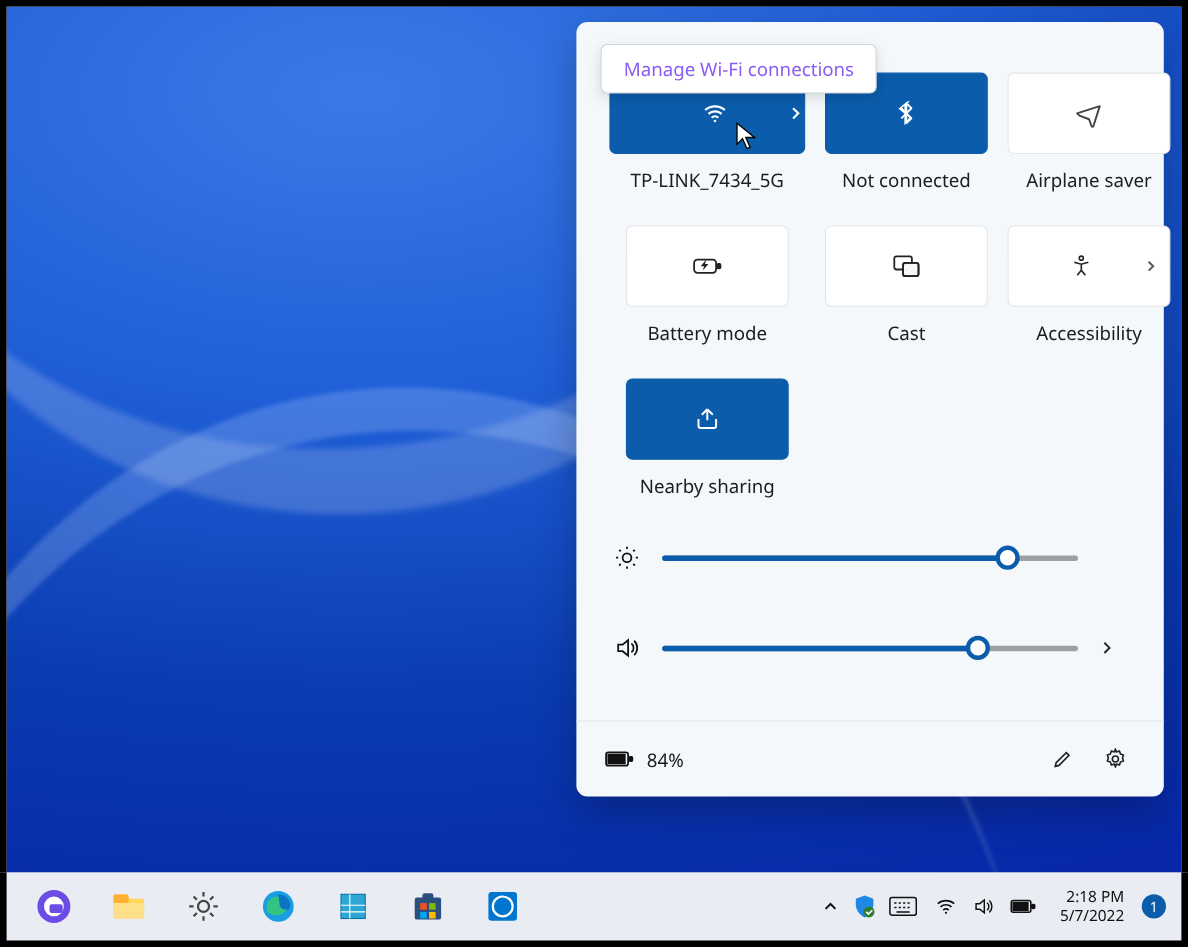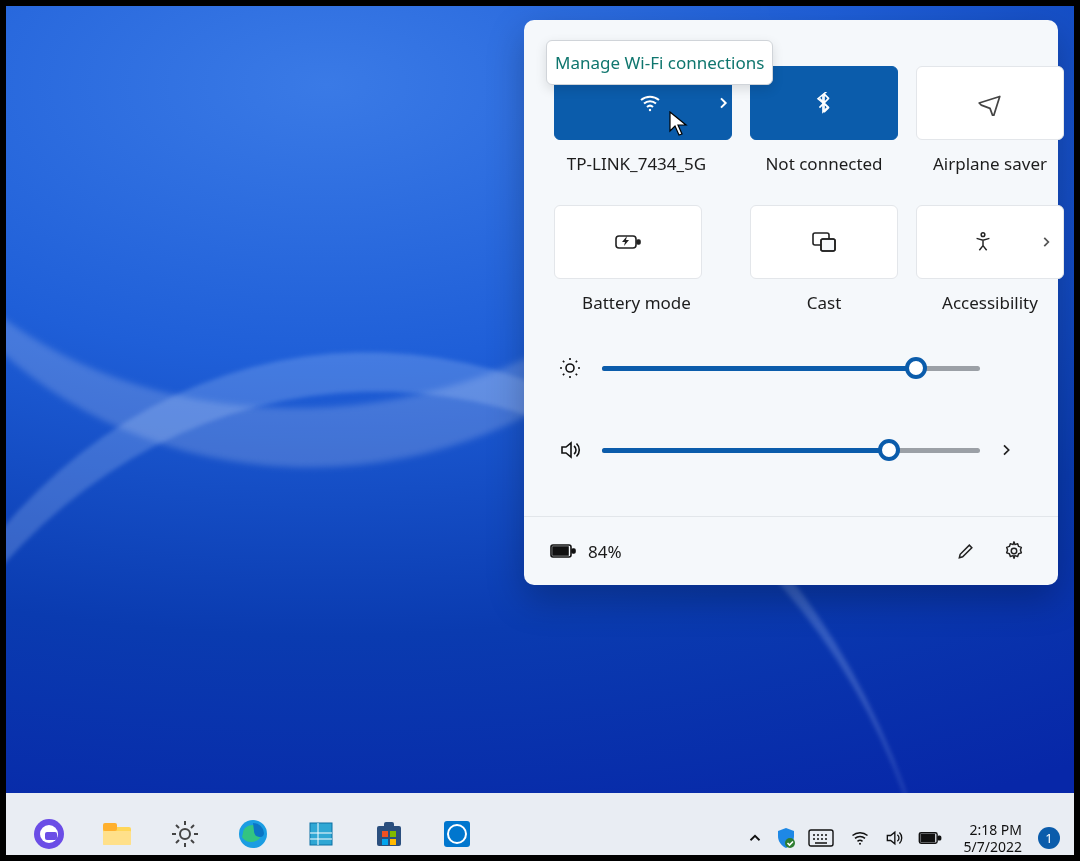--- a/index.html
+++ b/index.html
@@ -4,44 +4,44 @@
 <style>
 html,body{margin:0;padding:0;width:1080px;height:861px;font-family:"Segoe UI",system-ui,sans-serif;overflow:hidden;background:#000}
 #outer-frame{width:1080px;height:861px;background:#fff;display:flex;flex-direction:column}
 #desktop{flex:1;position:relative;background:radial-gradient(ellipse 140% 100% at 30% 10%,#3a7ae6 0%,#1f5fd8 35%,#0a3bb0 70%,#0727a8 100%);overflow:hidden;border:6px solid #000;border-bottom:none}
 
 #desktop::before{content:"";position:absolute;left:-120px;top:0;width:900px;height:400px;border-bottom:60px solid rgba(255,255,255,.18);border-radius:0 0 55% 55%/0 0 100% 100%;transform:rotate(-6deg);filter:blur(3px)}
 #desktop::after{content:"";position:absolute;left:-200px;bottom:-300px;width:1100px;height:700px;border-top:40px solid rgba(200,225,255,.22);border-radius:55% 55% 0 0/100% 100% 0 0;transform:rotate(-8deg);filter:blur(2px)}
 
 #panel{position:absolute;right:16px;top:14px;width:534px;background:#f5f8fb;border-radius:10px;box-shadow:0 14px 36px rgba(0,0,0,.25);display:flex;flex-direction:column;z-index:5}
 #grid{display:grid;grid-template-columns:repeat(3,1fr);column-gap:18px;row-gap:30px;padding:46px 30px 10px 30px}
-.cell{display:flex;flex-direction:column;gap:12px}
+.cell{display:flex;flex-direction:column;align-items:center;gap:12px}
 .tile{position:relative;width:146px;height:72px;border-radius:6px;display:flex;align-items:center;justify-content:center;background:#fff;border:1px solid #e3e6ea;color:#222;cursor:pointer}
 .tile.active{background:#0b5cab;border-color:#0b5cab;color:#fff}
 .tile .main-ic{flex:1;display:flex;align-items:center;justify-content:center}
 .tlabel{font-size:17px;color:#1d1d1d;text-align:center;max-width:165px}
 .chev{position:absolute;right:10px;top:50%;transform:translateY(-50%);color:#333}
 
 #sliders{padding:32px 34px 6px 34px;display:flex;flex-direction:column;gap:58px}
 .srow{display:flex;align-items:center;gap:18px}
 .sicon{width:26px;color:#111;flex-shrink:0}
 .track{flex:1;height:5px;background:#9ba0a6;border-radius:3px;position:relative}
 .fill{height:100%;background:#0b5cab;border-radius:3px}
 .thumb{position:absolute;top:50%;width:22px;height:22px;border-radius:50%;background:#fff;border:4px solid #0b5cab;transform:translate(-50%,-50%);box-sizing:border-box}
 .srow .chev-r{width:26px;color:#222}
 
 #pfoot{margin-top:48px;border-top:1px solid #e2e6ea;padding:16px 26px;display:flex;align-items:center;gap:12px;color:#1a1a1a;font-size:17px}
 #pfoot .spacer{flex:1}
 .ibtn{width:36px;height:36px;border-radius:6px;display:flex;align-items:center;justify-content:center;cursor:pointer}
 
-#tooltip{position:absolute;top:34px;left:540px;background:#fff;border:1px solid #d0d4d9;border-radius:6px;padding:10px 8px;font-size:17px;color:#0f766e;z-index:8;box-shadow:0 4px 12px rgba(0,0,0,.12)}
+#tooltip{position:absolute;top:34px;left:540px;background:#fff;border:1px solid #d0d4d9;border-radius:6px;padding:10px 20px;font-size:17px;color:#8b5cf6;z-index:8;box-shadow:0 4px 12px rgba(0,0,0,.12)}
 
 #cursor{position:absolute;left:663px;top:105px;z-index:10;pointer-events:none}
 
-#taskbar{height:62px;background:#e9edf3;display:flex;align-items:flex-end;border:6px solid #000;border-top:none}
+#taskbar{height:62px;background:#e9edf3;display:flex;align-items:center;border:6px solid #000;border-top:none}
 #tb-left{display:flex;align-items:center;gap:26px;padding-left:22px}
 .tb-item{width:42px;height:42px;display:flex;align-items:center;justify-content:center;border-radius:4px}
 #tb-left .tb-item svg{width:34px;height:34px}
 #tb-spacer{flex:1}
 #tb-right{display:flex;align-items:center;gap:10px;padding-right:14px}
 #tb-right .tray{display:flex;align-items:center;gap:14px;color:#111;padding:0 6px}
 #clock{display:flex;flex-direction:column;align-items:flex-end;font-size:14px;line-height:17px;color:#111;padding:0 6px}
 #notif{width:22px;height:22px;border-radius:50%;background:#0b5cab;color:#fff;font-size:13px;display:flex;align-items:center;justify-content:center}
 svg{display:block}
 </style>
@@ -129,20 +129,31 @@
                   <path d="M5 8l7 2 7-2M12 10v6M12 16l-4 5M12 16l4 5"></path>
                 </svg>
           </span>
           <span class="chev">
             <svg width="14" height="14" viewBox="0 0 24 24" fill="none" stroke="#555" stroke-width="3">
                   <path d="M9 5l7 7-7 7"></path>
                 </svg>
           </span>
         </div>
         <div class="tlabel">Accessibility</div>
+      </div>
+      <div class="cell">
+        <div class="tile active">
+          <span>
+            <svg width="24" height="22" viewBox="0 0 24 22" fill="none" stroke="currentColor" stroke-width="1.8">
+                  <path d="M4 11v6a2 2 0 0 0 2 2h12a2 2 0 0 0 2-2v-6"></path>
+                  <path d="M12 2v10M12 2l5 5M12 2L7 7"></path>
+                </svg>
+          </span>
+        </div>
+        <div class="tlabel">Nearby sharing</div>
       </div>
     </div>
 
     <div id="sliders">
       <div class="srow">
         <span class="sicon">
           <svg width="24" height="24" viewBox="0 0 24 24" fill="none" stroke="#111" stroke-width="1.6">
                 <circle cx="12" cy="12" r="4"></circle>
                 <path d="M12 2v2M12 20v2M2 12h2M20 12h2M4.9 4.9l1.4 1.4M17.7 17.7l1.4 1.4M4.9 19.1l1.4-1.4M17.7 6.3l1.4-1.4"></path>
               </svg>

